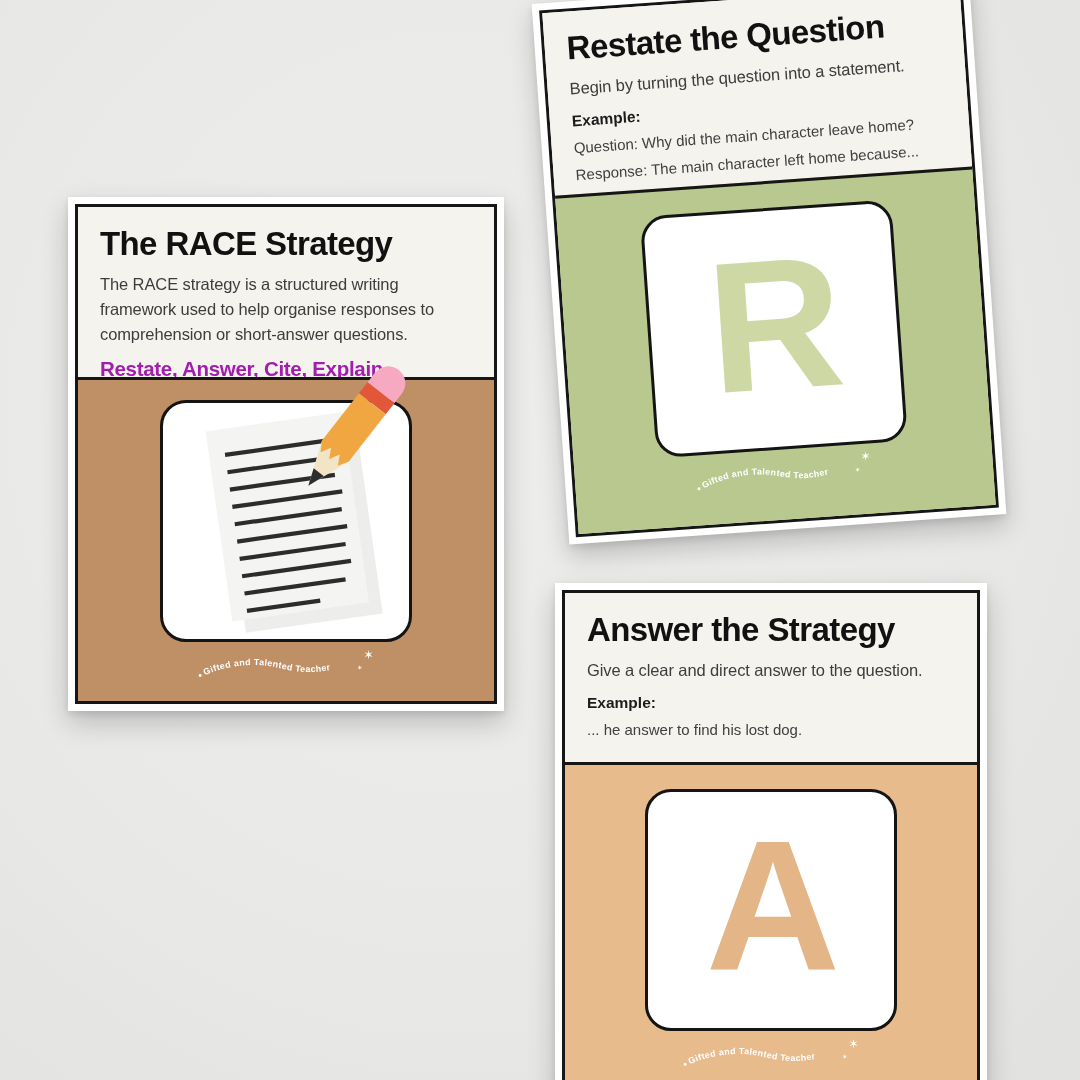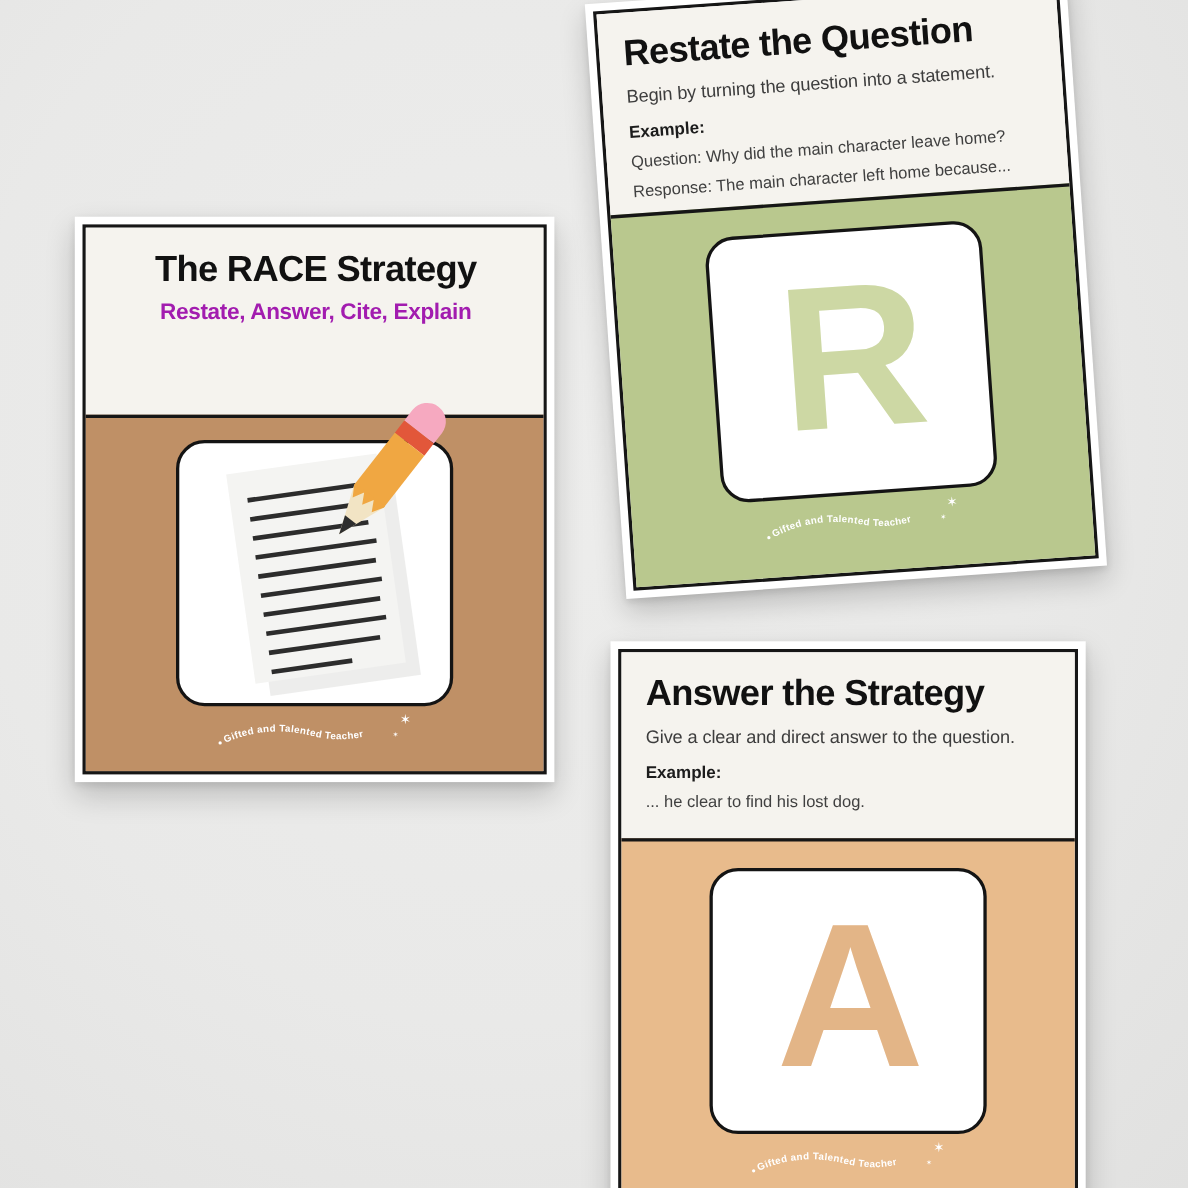--- a/index.html
+++ b/index.html
@@ -44,34 +44,35 @@
     display:flex;align-items:center;justify-content:center;
   }
   .card-race .tile{margin-top:20px;}
   .letter{
     font-size:186px;font-weight:bold;line-height:1;transform:translateY(-4px);
     letter-spacing:-4px;
   }
   .badge{width:196px;height:42px;flex:none;margin-top:4px;}
   .tile-art{position:absolute;top:-46px;left:-3px;}
   
-  .card-race   {left:68px;  top:197px; width:436px; height:514px;text-align:center;}
+  .card-race   {left:68px;  top:197px; width:436px; height:514px;}
   .card-restate{left:550px; top:-12px; width:438px; height:542px; transform:rotate(-4deg);}
   .card-answer {left:555px; top:583px; width:432px; height:560px;}
   .card-race .top{height:170px;}
   .card-restate .top{height:183px;}
   .card-answer .top{height:169px;}
 </style>
 </head>
 <body>
 
 <div class="card card-race">
   <div class="frame">
     <div class="top">
       <div class="card-title">The RACE Strategy</div>
+      <p class="sub" style="width:352px">The RACE strategy is a structured writing framework used to help organise responses to comprehension or short-answer questions.</p>
       <div class="keywords">Restate, Answer, Cite, Explain</div>
     </div>
     <div class="bottom" style="background-color: rgb(191, 144, 102);">
       <div class="tile">
         <svg class="tile-art" width="252" height="282" viewBox="0 -46 252 282">
           <g transform="rotate(-8 126 112)">
             <rect x="64" y="24" width="138" height="192" fill="#dededc" transform="translate(6,7)" opacity="0.55"></rect>
             <rect x="58" y="18" width="138" height="192" fill="#f4f4f2"></rect>
             <g stroke="#2c2c2c" stroke-width="4.2">
               <line x1="74" y1="44" x2="178" y2="44"></line>
@@ -138,21 +139,21 @@
     </div>
   </div>
 </div>
 
 <div class="card card-answer">
   <div class="frame">
     <div class="top">
       <div class="card-title">Answer the Strategy</div>
       <p class="sub nowrap">Give a clear and direct answer to the question.</p>
       <div class="ex-label">Example:</div>
-      <p class="ex-line">... he clear to find his lost dog.</p>
+      <p class="ex-line">... he answer to find his lost dog.</p>
     </div>
     <div class="bottom" style="background-color: rgb(232, 187, 140);">
       <div class="tile">
         <span class="letter" style="color: rgb(227, 181, 135);">A</span>
       </div>
       <svg class="badge" viewBox="0 0 210 44">
         <defs>
             <path id="badgepath-2" d="M 18,31 Q 58,13 102,24 T 190,11" fill="none"></path>
           </defs>
         <circle cx="13" cy="31" r="1.6" fill="#ffffff"></circle>

